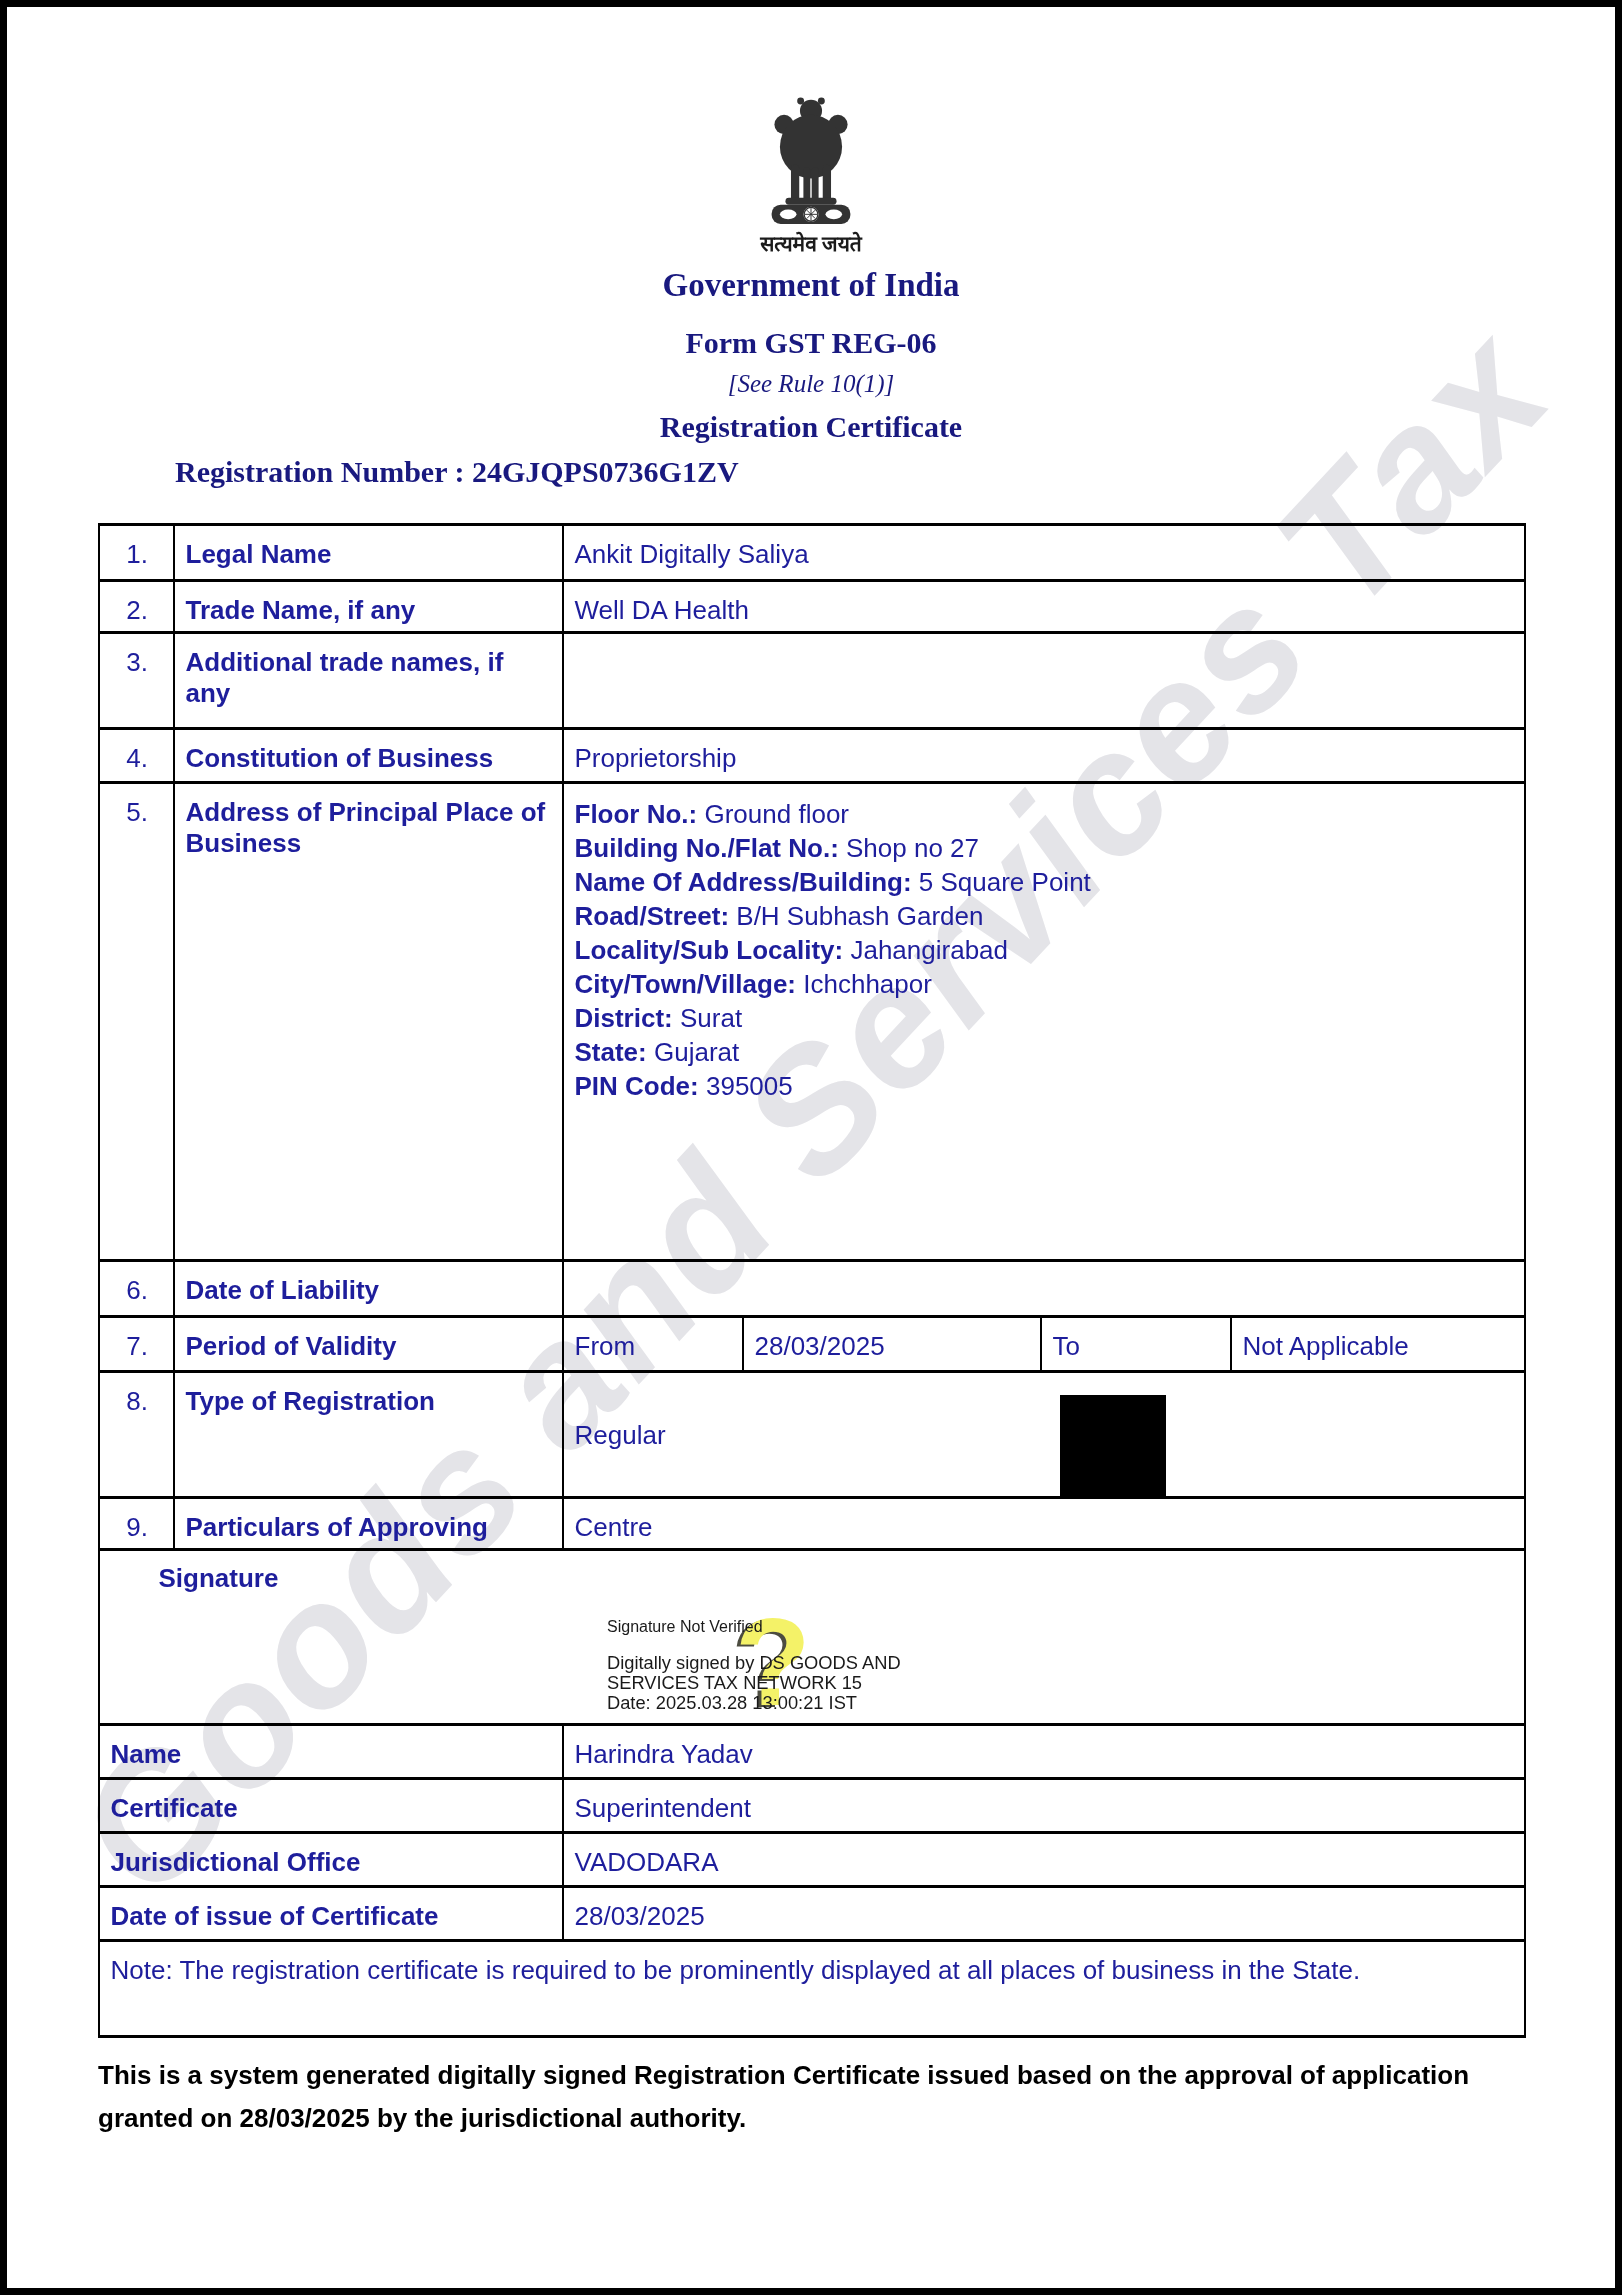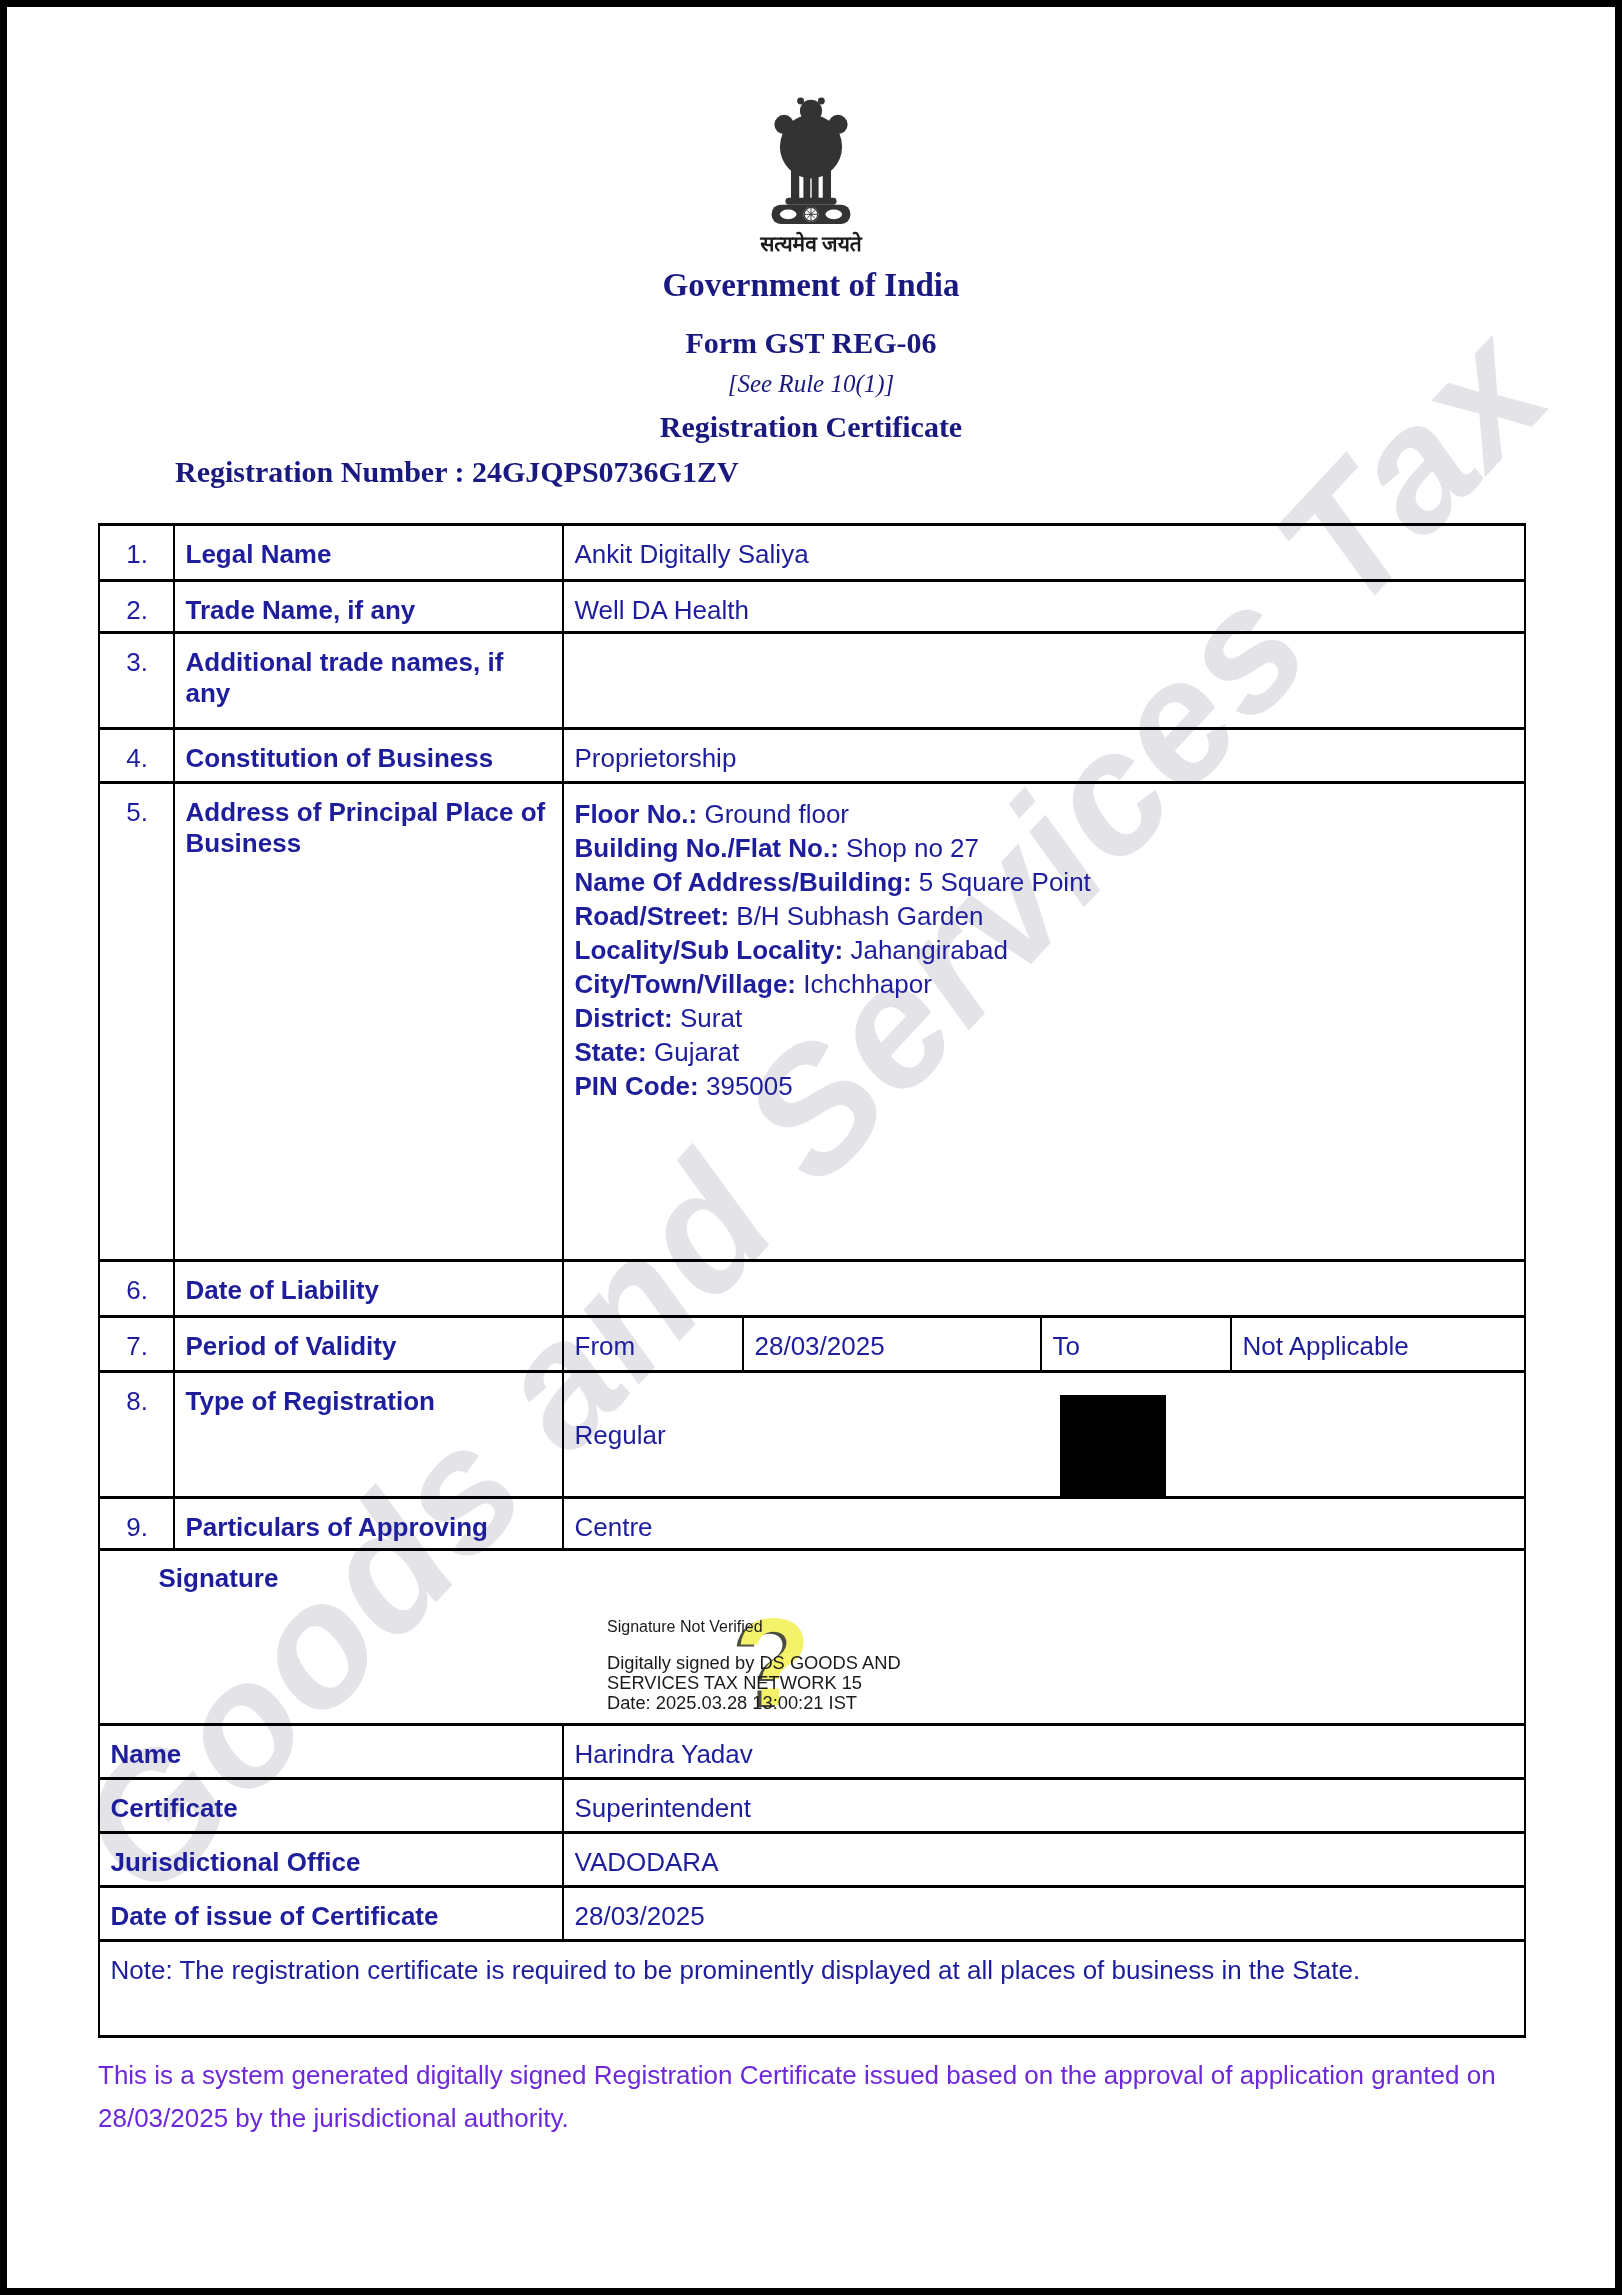--- a/index.html
+++ b/index.html
@@ -58,21 +58,21 @@
   .qmark{
     position:absolute;left:128px;top:-18.3px;z-index:0;
     font-size:124px;font-weight:bold;color:#f4f268;line-height:1;
     text-shadow:-3.9px 2px 0 rgba(45,45,30,0.85);
   }
   .sig-line1{position:relative;z-index:1;font-size:16px;margin-bottom:17px;}
   .sig-rest{position:relative;z-index:1;font-size:18.3px;line-height:20px;}
   td.note-cell{font-size:26px;padding-top:19.6px;}
   .footer{
     position:absolute;top:2054px;left:98px;width:1406px;z-index:2;
-    color:#6d28d9;font-size:26px;font-weight:normal;line-height:43px;
+    color:#000000;font-size:26px;font-weight:bold;line-height:43px;
   }
   .emblem{display:inline-block;}
 </style>
 </head>
 <body>
 
 <div class="page">
 
   <div class="watermark">Goods and Services Tax</div>
 

